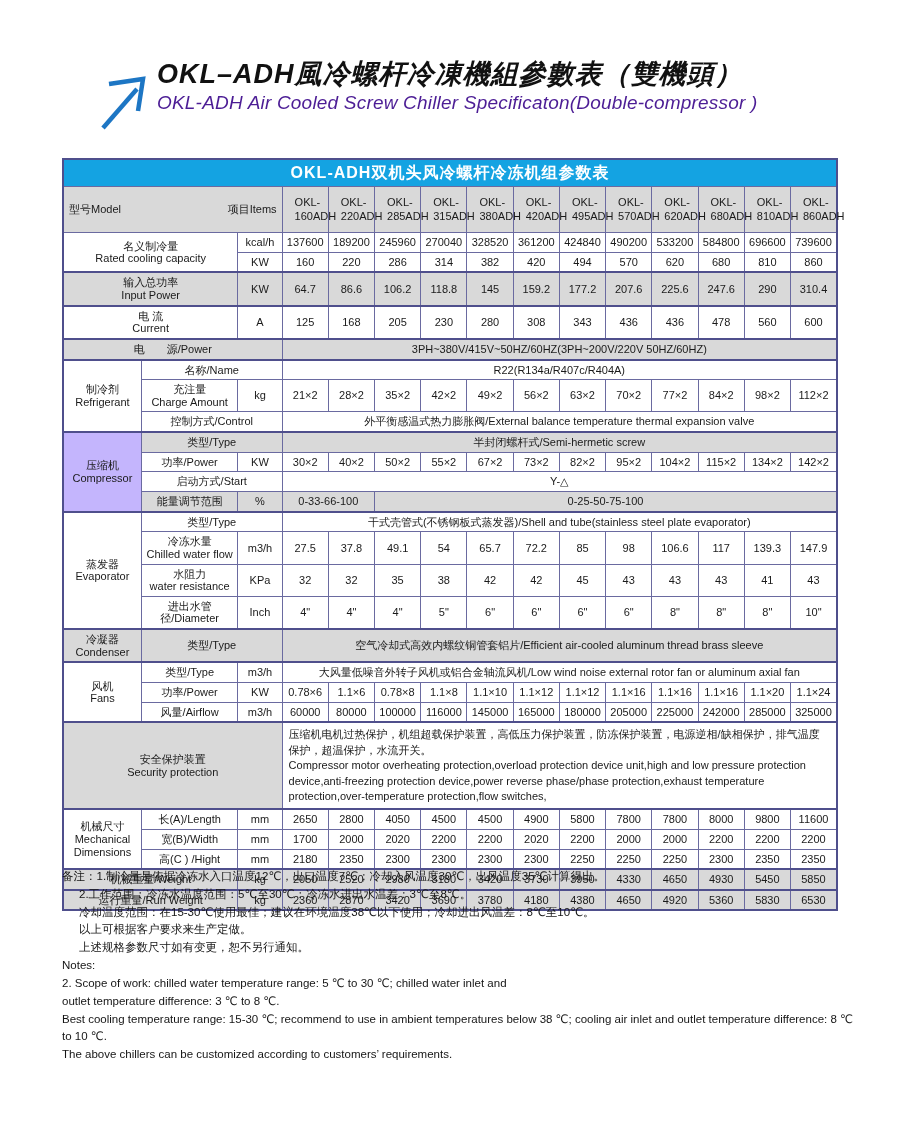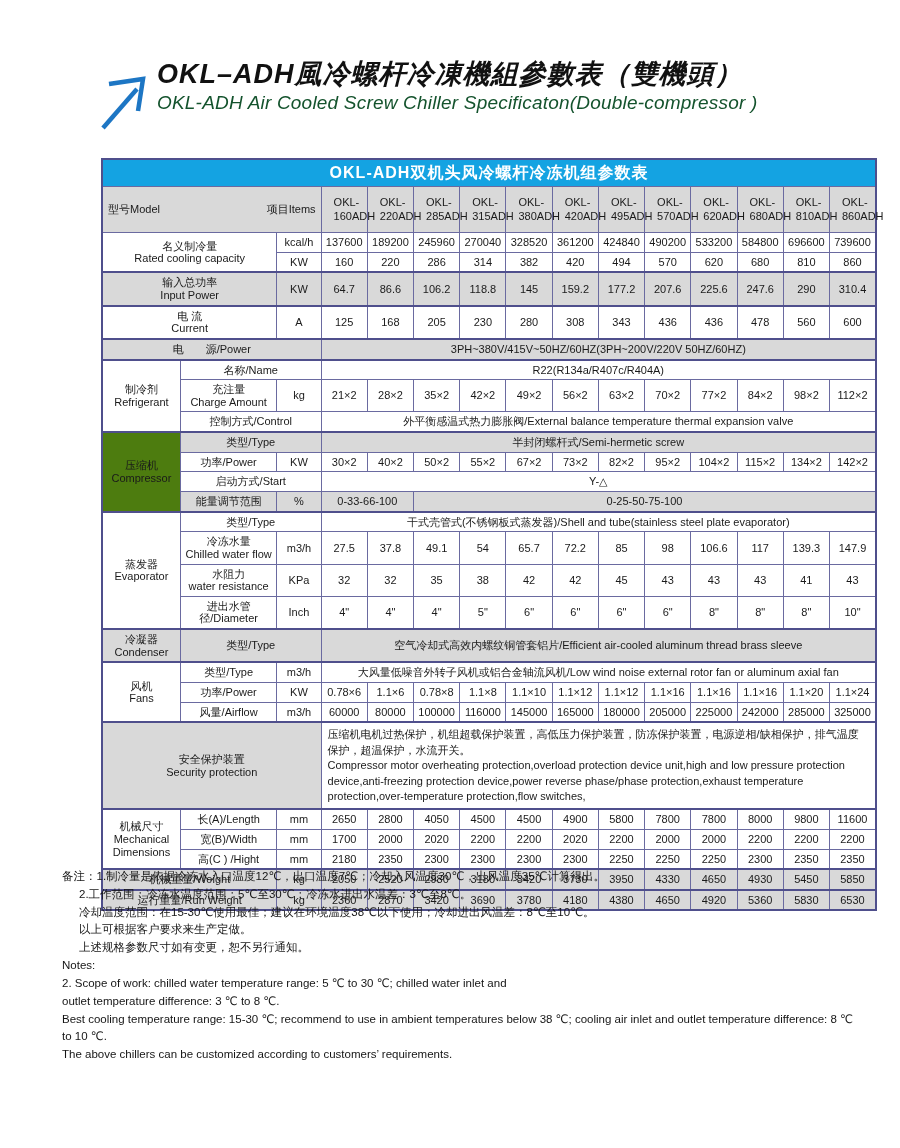--- a/index.html
+++ b/index.html
@@ -13,28 +13,27 @@
   html,body{margin:0;padding:0;}
   body{
     width:900px;height:1148px;background:#ffffff;color:var(--ink);
     font-family:"Liberation Sans","DejaVu Sans",sans-serif;
     position:relative;overflow:hidden;
   }
   .title-block{position:absolute;left:95px;top:58px;width:780px;}
   .arrow-logo{position:absolute;left:0;top:8px;width:58px;height:72px;}
   .titles{margin-left:62px;font-style:italic;}
   .title-cn{font-size:27px;font-weight:bold;letter-spacing:1px;color:#111;line-height:1.2;}
-  .title-en{font-size:19px;color:#14532d;margin-top:2px;letter-spacing:0.2px;}
+  .title-en{font-size:19px;color:#4c1d95;margin-top:2px;letter-spacing:0.2px;}
 
   table.spec{
     position:absolute;left:62px;top:158px;width:776px;
     border-collapse:collapse;table-layout:fixed;
     font-size:11px;line-height:1.15;color:var(--ink);
     border:2px solid var(--bdh);
-    margin-left:39px;
   }
   col.ca{width:78px;} col.cb{width:96px;} col.cu{width:44px;} col.cv{width:46px;}
   .spec td,.spec th{border:1px solid var(--bd);padding:3px 1px;text-align:center;vertical-align:middle;background:#fff;}
   tr.thead th{
     background:var(--cyan);color:#fff;font-size:16px;font-weight:bold;
     padding:4px 0;letter-spacing:1px;border:1px solid var(--bd);
   }
   tr.g td{background:var(--gray);}
   td.gcell{background:var(--gray);}
   td.corner{
@@ -212,21 +211,21 @@
         <td class="v">84×2</td>
         <td class="v">98×2</td>
         <td class="v">112×2</td>
       </tr>
   <tr>
     <td colspan="2" class="lbl">控制方式/Control</td>
     <td colspan="12" class="full">外平衡感温式热力膨胀阀/External balance temperature thermal expansion valve</td>
   </tr>
 
   <tr class="g tk">
-    <td rowspan="4" class="sec-label" style="background:#4d7c0f">
+    <td rowspan="4" class="sec-label" style="background:#c4b5fd">
       <span>压缩机</span><br><span>Compressor</span>
     </td>
     <td colspan="2" class="lbl">类型/Type</td>
     <td colspan="12" class="full">半封闭螺杆式/Semi-hermetic screw</td>
   </tr>
   <tr>
     <td class="lbl">功率/Power</td>
     <td class="unit">KW</td>
   <td class="v">30×2</td>
         <td class="v">40×2</td>

